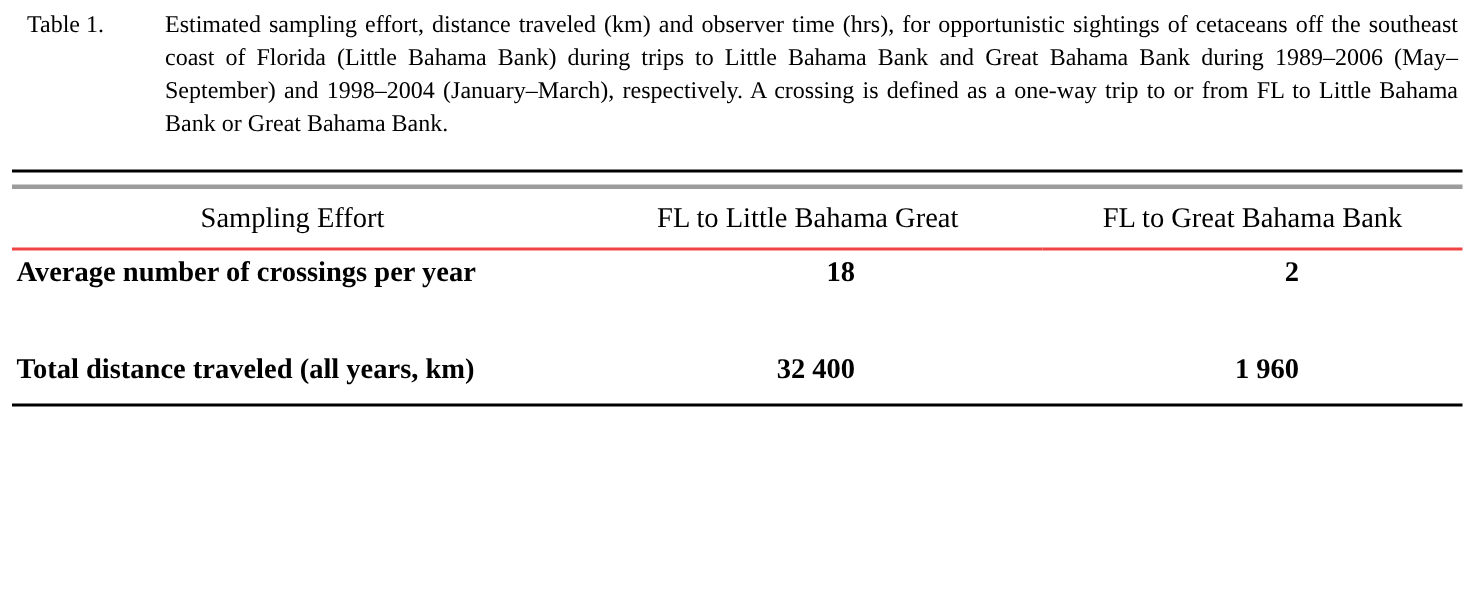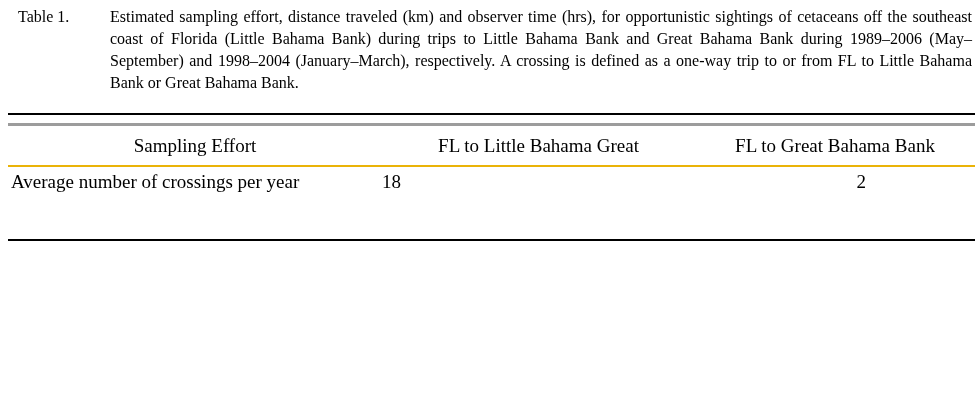--- a/index.html
+++ b/index.html
@@ -49,31 +49,32 @@
     font-size: 19px;
   }
   .effort-table col.c1 { width: 374px; }
   .effort-table col.c2 { width: 313px; }
   .effort-table col.c3 { width: 280px; }
   .effort-table th {
     font-weight: normal;
     text-align: center;
     vertical-align: middle;
     height: 40px;
-    border-bottom: 2px solid #eab308;
+    border-bottom: 2px solid #ef4444;
     padding: 0;
   }
   .effort-table td {
     height: 30px;
     vertical-align: middle;
     padding: 0;
     white-space: nowrap;
+    font-weight: bold;
   }
   .effort-table td.lbl { text-align: left; padding-left: 3px; }
-  .effort-table td.num2 { text-align: left; padding-right: 125px; }
+  .effort-table td.num2 { text-align: right; padding-right: 125px; }
   .effort-table td.num3 { text-align: right; padding-right: 109px; }
   .effort-table tr.spacer-row td { height: 36px; }
 </style>
 </head>
 <body>
 
 <div class="page">
 
   <div class="caption-block">
     <span class="caption-label">Table 1.</span>
@@ -98,18 +99,23 @@
     </thead>
     <tbody>
       <tr>
         <td class="lbl">Average number of crossings per year</td>
         <td class="num2">18</td>
         <td class="num3">2</td>
       </tr>
       <tr class="spacer-row">
         <td colspan="3"></td>
       </tr>
+      <tr>
+        <td class="lbl">Total distance traveled (all years, km)</td>
+        <td class="num2">32 400</td>
+        <td class="num3">1 960</td>
+      </tr>
     </tbody>
   </table>
 
   <div class="rule rule-thin-black rule-bottom"></div>
 
 </div>
 
 </body></html>

